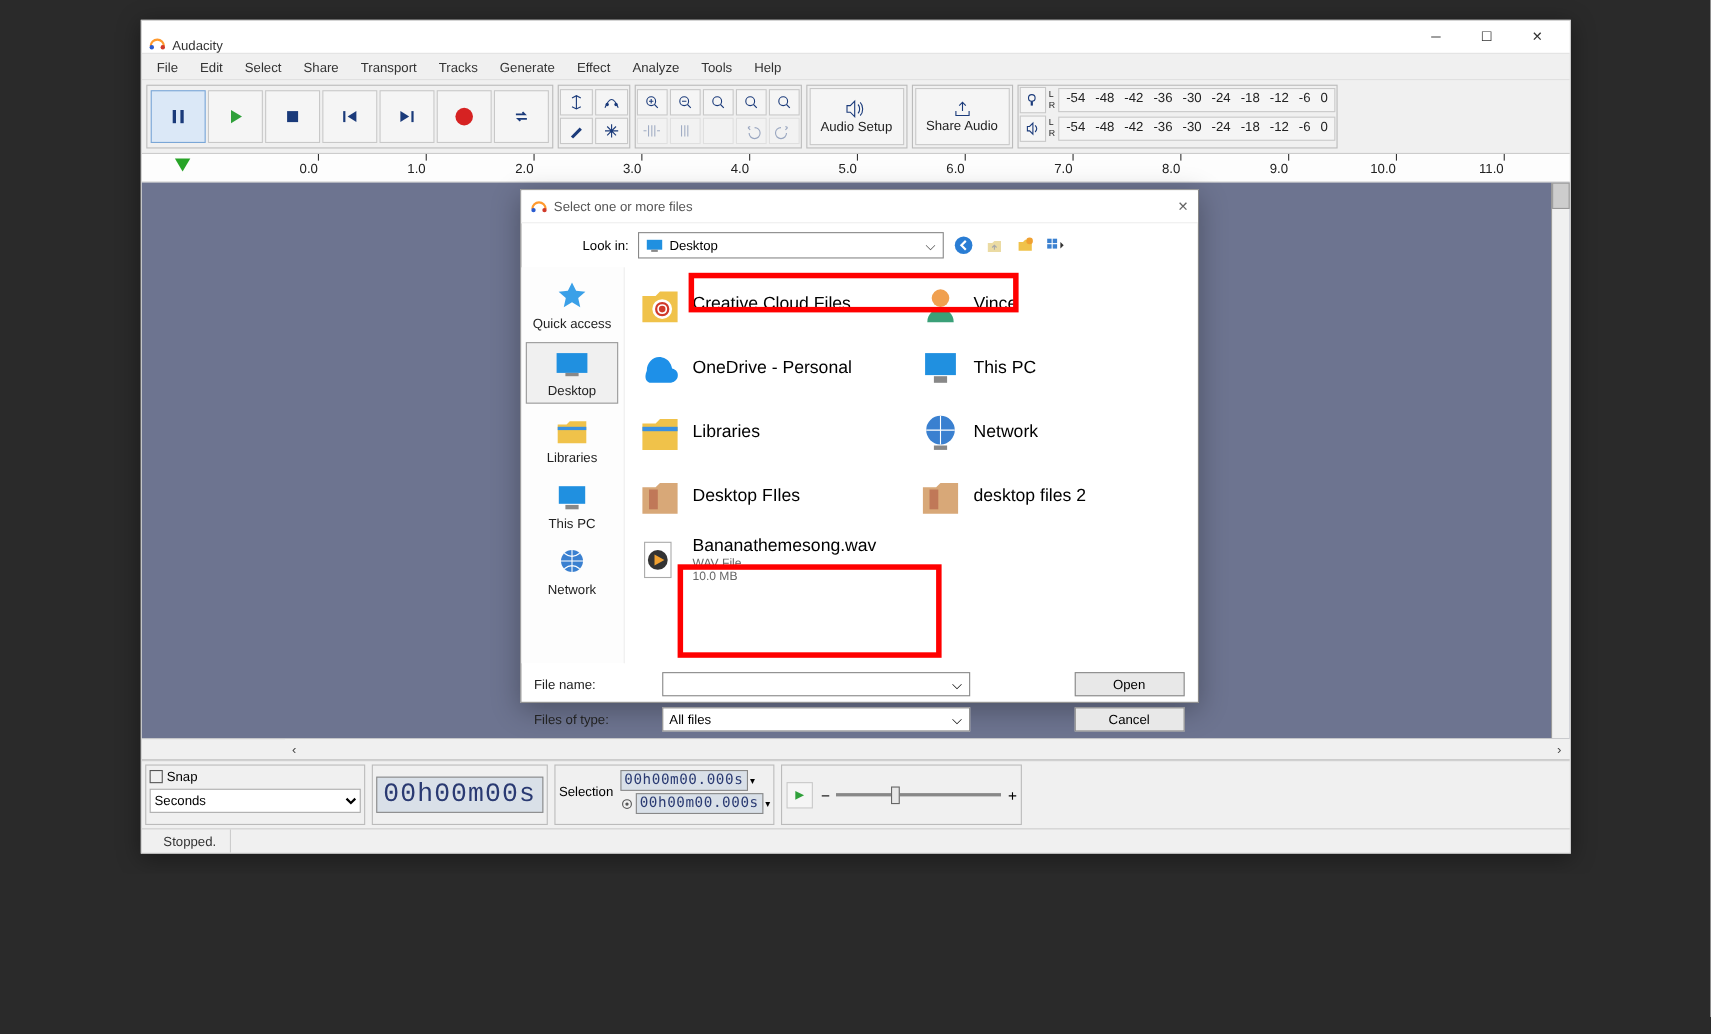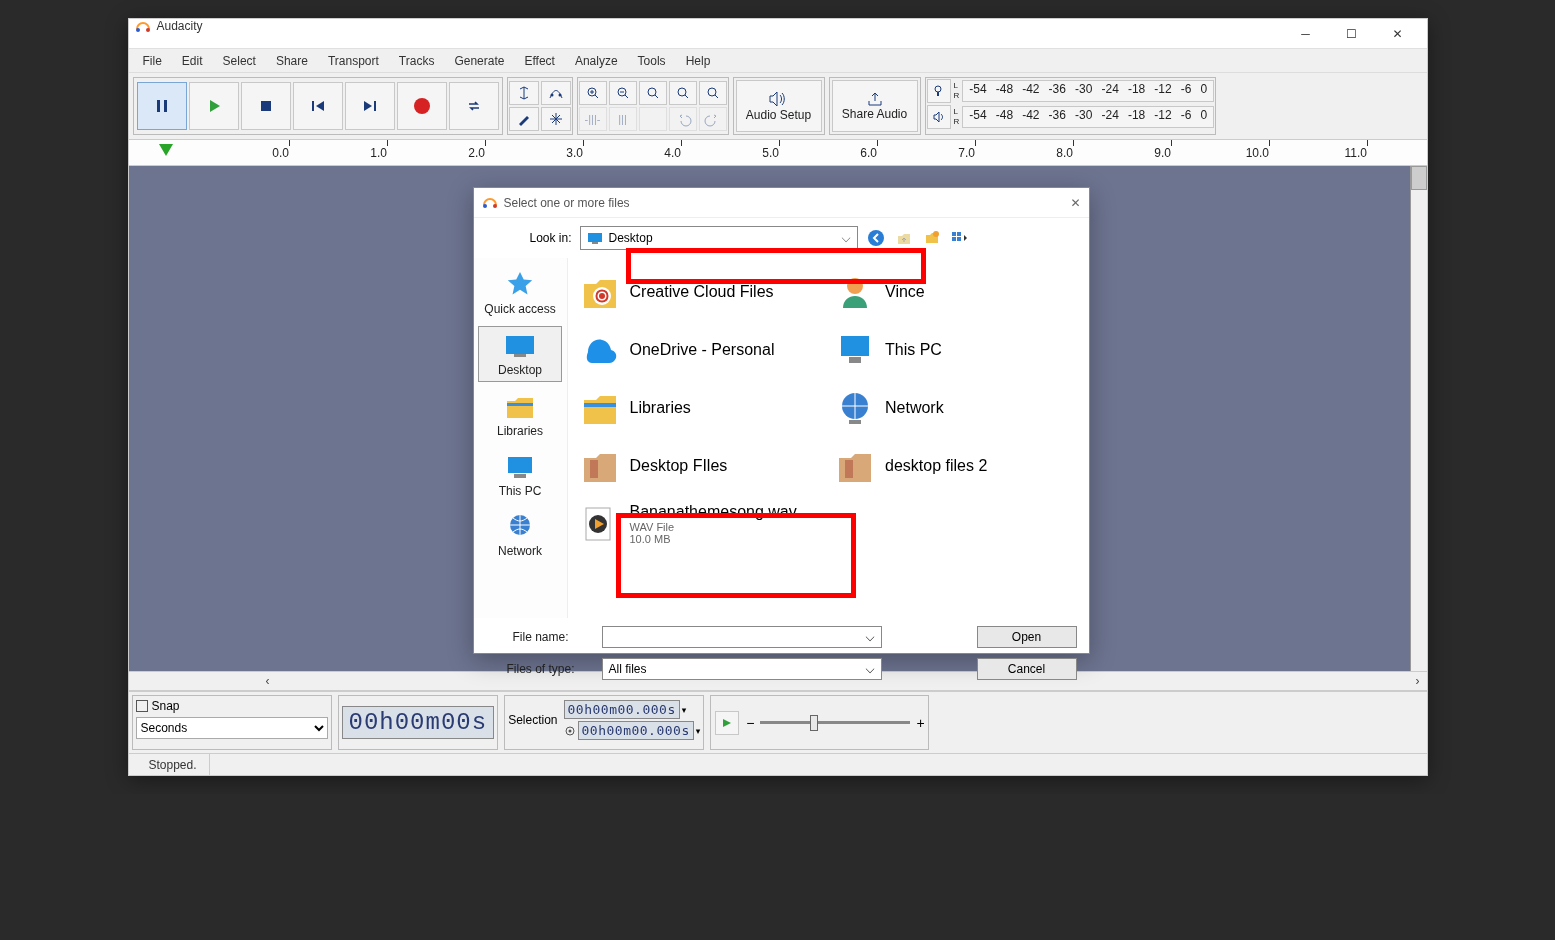--- a/index.html
+++ b/index.html
@@ -1,19 +1,19 @@
 <!DOCTYPE html>
 <html><head>
 <meta charset="utf-8">
 <style>
 *{box-sizing:border-box;margin:0;padding:0;font-family:"Segoe UI",Tahoma,sans-serif;font-size:12px;user-select:none}
 body{background:#2a2a2a;display:flex;justify-content:center;align-items:flex-start;padding:18px}
 .app{width:1300px;background:#f0f0f0;border:1px solid #ccc;box-shadow:0 4px 20px rgba(0,0,0,.4)}
 
-.titlebar{height:30px;display:flex;align-items:flex-start;padding:0 6px;background:#fff;border-bottom:1px solid #e0e0e0}
+.titlebar{height:30px;display:flex;align-items:flex-end;padding:0 6px;background:#fff;border-bottom:1px solid #e0e0e0}
 .titlebar .logo{width:16px;height:16px;margin-right:6px}
 .titlebar .title{flex:1;color:#333}
 .win-btn{width:46px;height:30px;display:flex;align-items:center;justify-content:center;color:#333}
 
 .menubar{height:24px;display:flex;align-items:center;padding:0 4px;background:#f0f0f0;border-bottom:1px solid #ddd}
 .menubar span{padding:3px 10px;color:#333}
 
 .toolbars{display:flex;align-items:stretch;background:#f0f0f0;border-bottom:1px solid #ccc;padding:2px}
 .tb-group{display:flex;align-items:center;border:1px solid #bbb;margin:2px;padding:2px;background:#f0f0f0}
 .tb-btn{width:50px;height:48px;border:1px solid #c8c8c8;background:#f5f5f5;margin:1px;display:flex;align-items:center;justify-content:center;color:#1a3a7a}
@@ -53,42 +53,42 @@
 .tc-display{font-family:Liberation Mono, monospace;font-size:24px;color:#2a3a72;background:#d9e0e8;border:1px solid #888;padding:2px 6px;letter-spacing:1px}
 .tc-small{font-family:monospace;font-size:13px;color:#2a3a72;background:#d9e0e8;border:1px solid #888;padding:1px 3px;letter-spacing:.5px;display:inline-block;margin:1px 0}
 .sel-panel{border:1px solid #bbb;margin:3px;padding:3px}
 .play-speed{border:1px solid #bbb;margin:3px;padding:3px;display:flex;align-items:center;gap:6px}
 .slider-track{width:150px;height:3px;background:#888;position:relative}
 .slider-thumb{position:absolute;top:-6px;left:50px;width:8px;height:16px;background:#e8e8e8;border:1px solid #666}
 
 .status{height:22px;background:#f0f0f0;border-top:1px solid #ccc;display:flex;align-items:center;padding:0 8px;color:#333}
 .status .cell{border-right:1px solid #ccc;padding:0 12px;height:100%;display:flex;align-items:center}
 
-.dialog{position:absolute;left:344px;top:168px;width:617px;height:467px;background:#fff;border:1px solid #888;box-shadow:0 6px 24px rgba(0,0,0,.3);z-index:10}
+.dialog{position:absolute;left:344px;top:153px;width:617px;height:467px;background:#fff;border:1px solid #888;box-shadow:0 6px 24px rgba(0,0,0,.3);z-index:10}
 .dlg-title{height:30px;display:flex;align-items:center;padding:0 8px;background:#fff;border-bottom:1px solid #eee}
 .dlg-title .title{flex:1;color:#555}
 .dlg-body{display:flex;height:360px}
 .places{width:94px;background:#fdfdfd;border-right:1px solid #eee;padding:8px 0;display:flex;flex-direction:column;align-items:center;gap:6px}
 .place{width:84px;display:flex;flex-direction:column;align-items:center;padding:4px 0;font-size:11px;color:#222}
 .place.sel{border:1px solid #999;background:#f0f0f0}
 .place svg{width:32px;height:30px;margin-bottom:2px}
 .dlg-main{flex:1;display:flex;flex-direction:column}
 .lookin{display:flex;align-items:center;padding:8px 10px;gap:8px}
 .lookin-dd{flex:1;height:24px;border:1px solid #888;display:flex;align-items:center;padding:0 6px;background:#fff;gap:6px;position:relative}
 .lookin-dd .chev{margin-left:auto;color:#555}
 .red1{position:absolute;border:5px solid #ff0000;left:497px;top:229px;width:300px;height:36px;z-index:20;pointer-events:none}
 .red2{position:absolute;border:5px solid #ff0000;left:487px;top:494px;width:240px;height:85px;z-index:20;pointer-events:none}
 .nav-ico{width:20px;height:20px;display:flex;align-items:center;justify-content:center}
 .files{flex:1;padding:6px 10px;display:grid;grid-template-columns:1fr 1fr;grid-auto-rows:56px;gap:2px 10px;align-content:start}
 .fi{display:flex;align-items:center;gap:10px;padding:2px}
 .fi svg,.fi .ic{width:40px;height:40px;flex-shrink:0}
 .fi .meta{font-size:11px;color:#666}
 .fi .nm{font-size:16px;color:#000}
 .dlg-bot{padding:6px 12px 10px;display:grid;grid-template-columns:110px 280px 1fr 100px;grid-template-rows:26px 26px;gap:6px;align-items:center}
-.dlg-bot label{font-size:12px;color:#222;text-align:center}
+.dlg-bot label{font-size:12px;color:#222;text-align:left}
 .dlg-bot .combo{height:22px;border:1px solid #888;background:#fff;display:flex;align-items:center;padding:0 6px;justify-content:space-between;font-size:12px}
 .dlg-bot .btn{height:22px;border:1px solid #888;background:#e8e8e8;display:flex;align-items:center;justify-content:center;font-size:12px}
 .rec-circ{width:16px;height:16px;border-radius:50%;background:#d62222}
 svg{overflow:visible}
 </style>
 </head>
 <body>
 
 <div class="app" style="position:relative">
 

